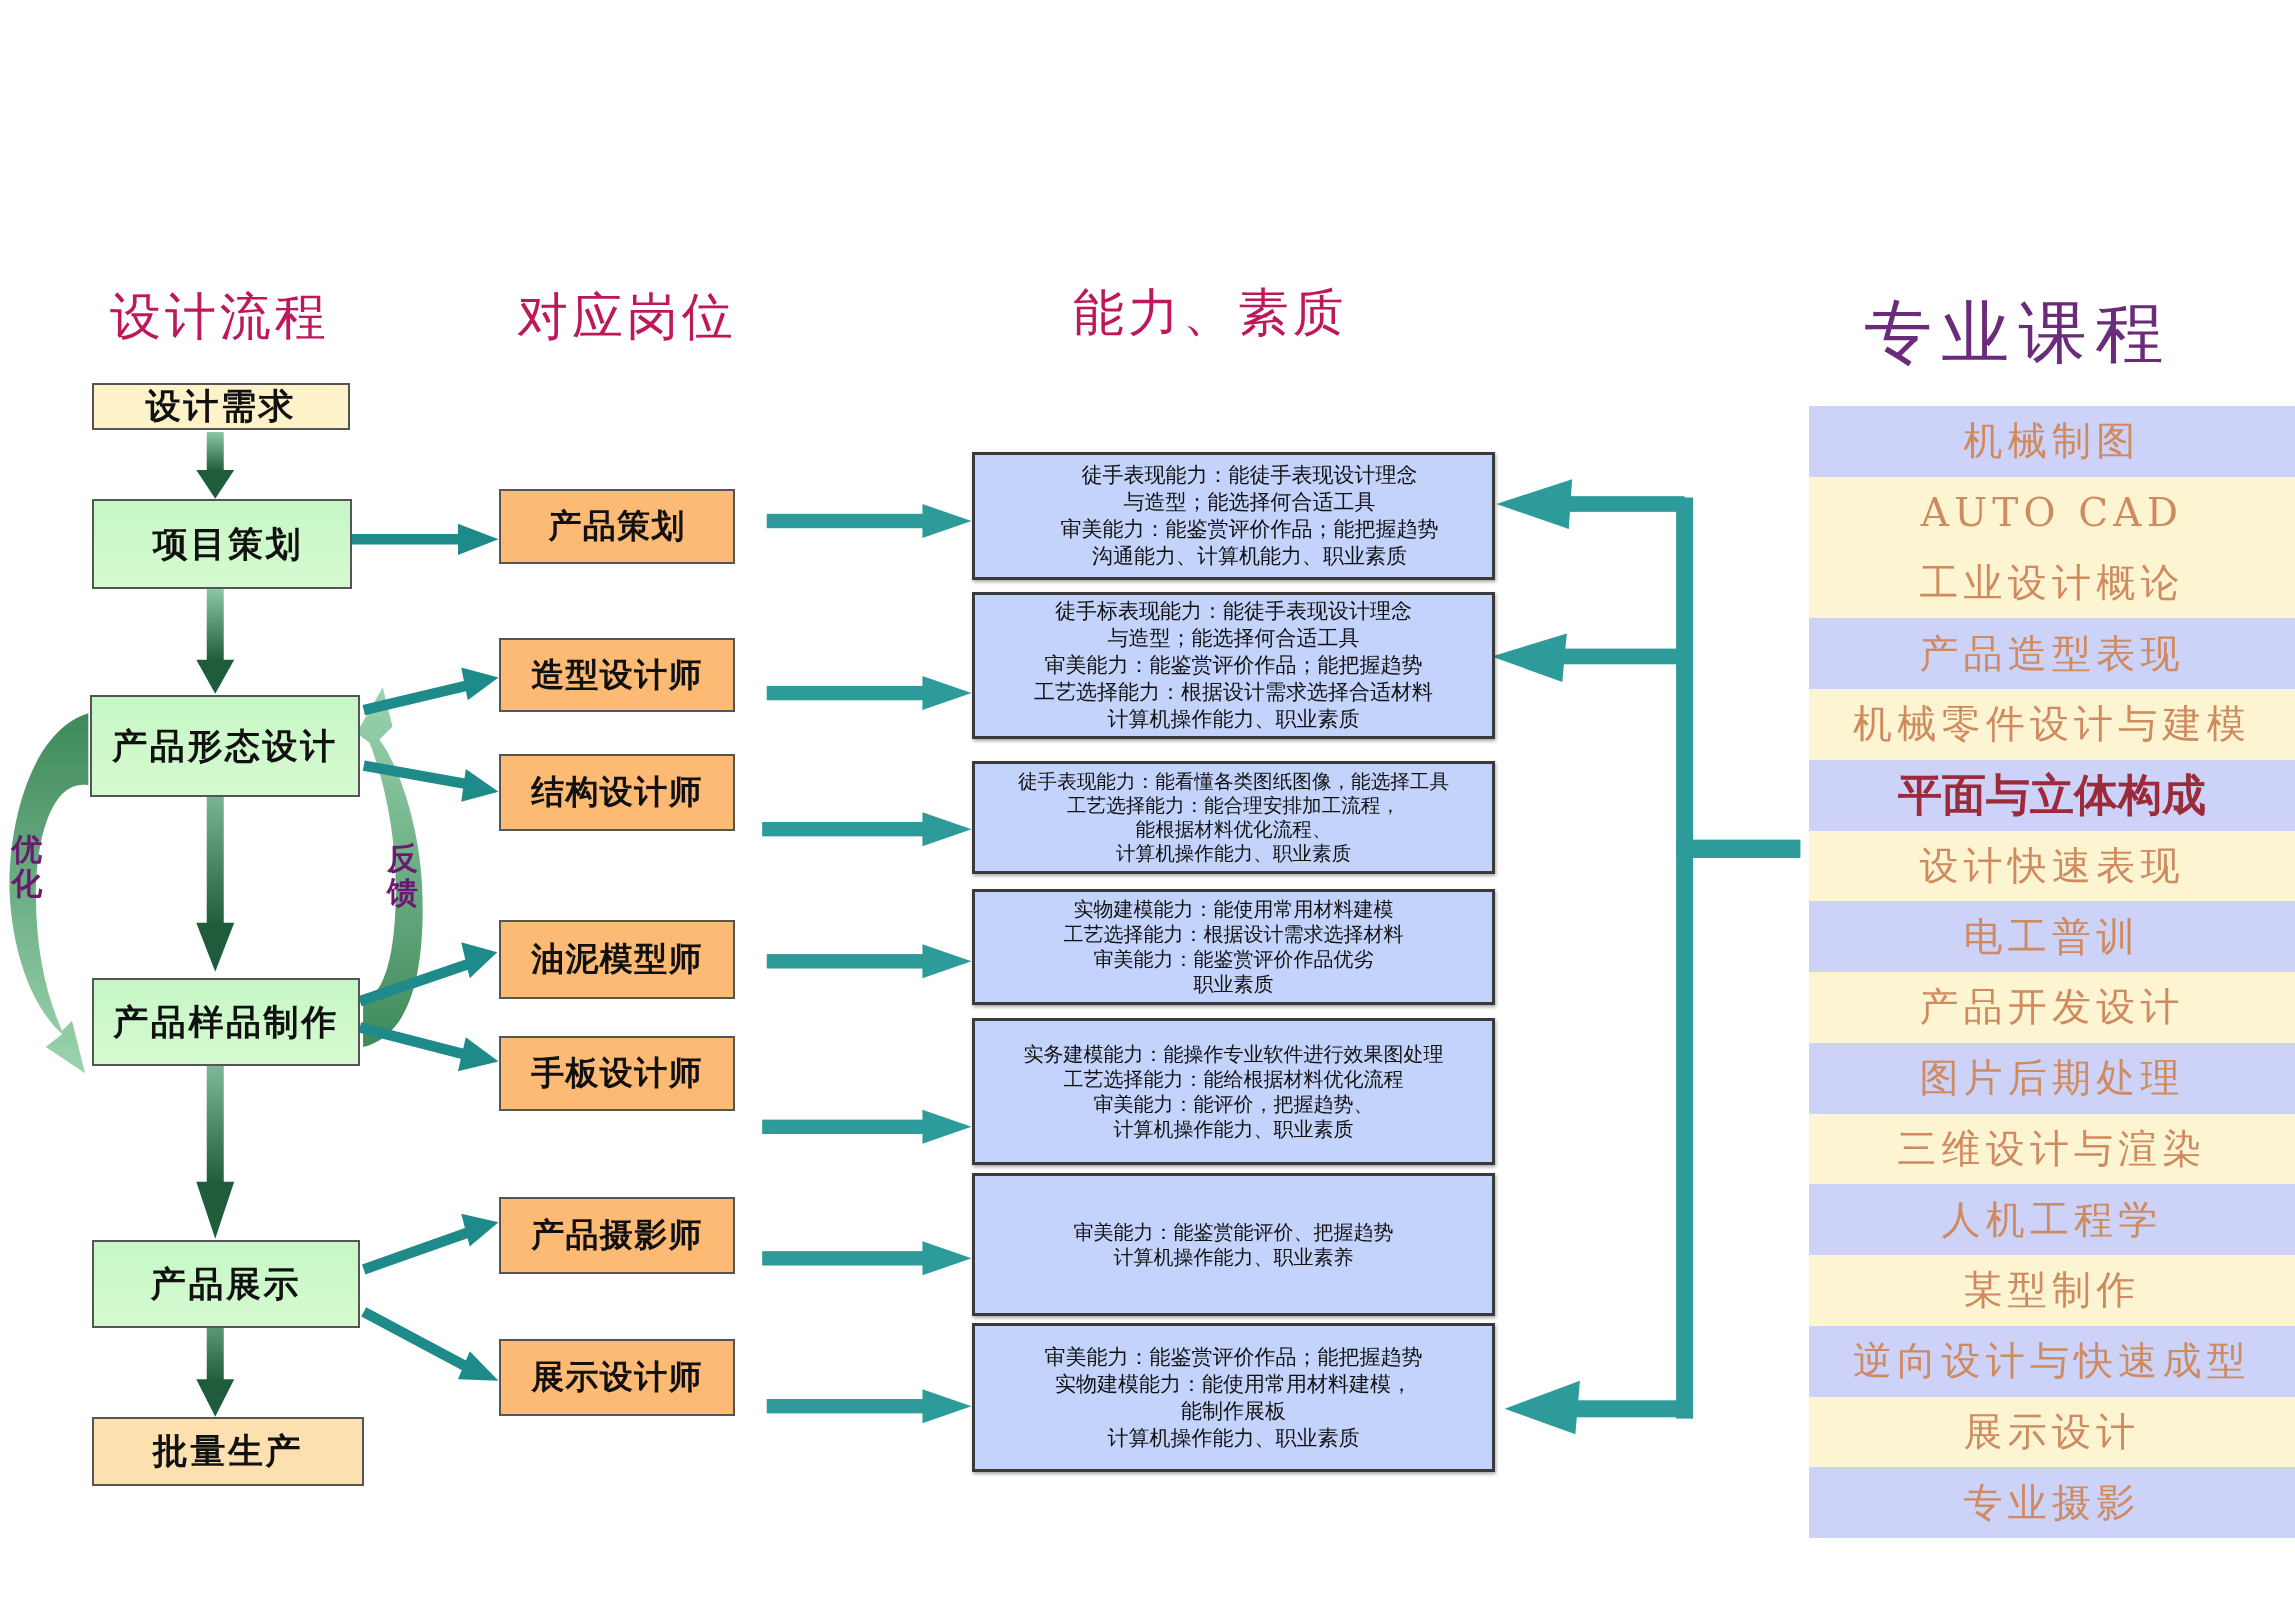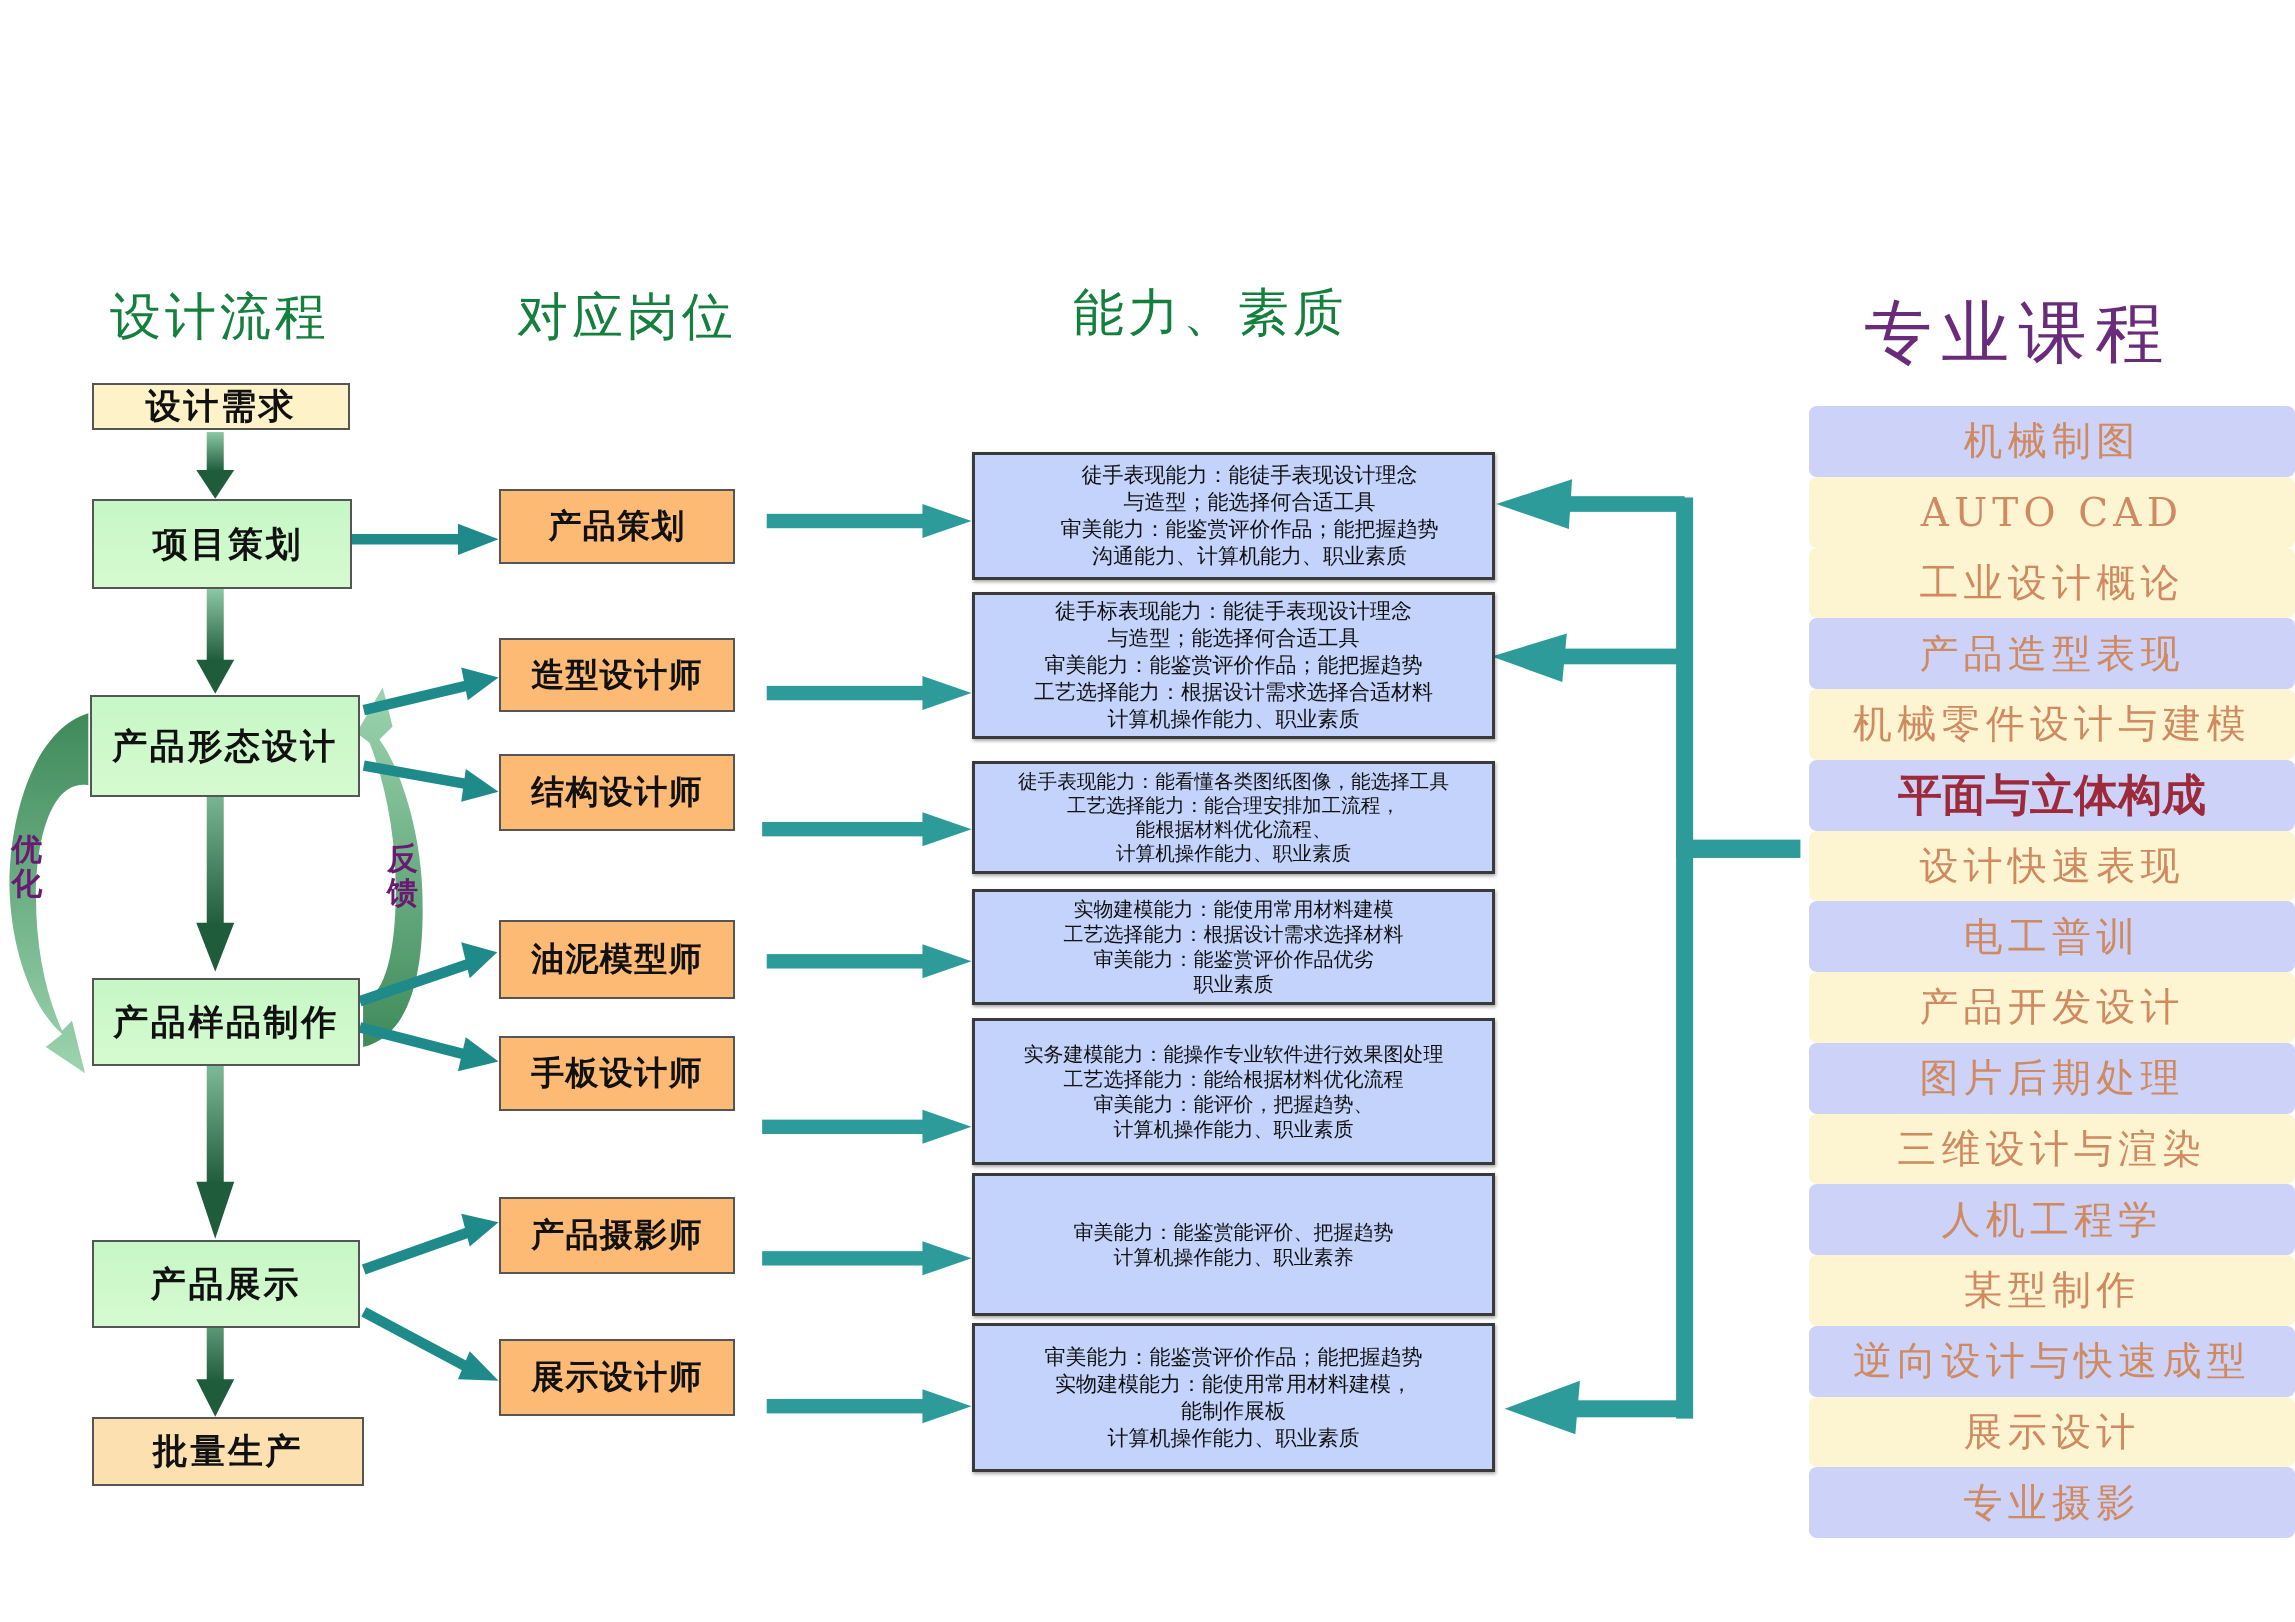--- a/index.html
+++ b/index.html
@@ -1,26 +1,26 @@
 <!DOCTYPE html>
 <html style="font-size:10.5px"><head>
 <meta charset="utf-8">
 <style>
   html,body{margin:0;padding:0;background:#ffffff;}
   body{width:2295px;height:1623px;position:relative;overflow:hidden;font-family:"DejaVu Sans",sans-serif;}
-  .col-header{position:absolute;color:#15803d;font-family:"DejaVu Serif",serif;font-size:51px;letter-spacing:3.9px;white-space:nowrap;}
+  .col-header{position:absolute;color:#be185d;font-family:"DejaVu Serif",serif;font-size:51px;letter-spacing:3.9px;white-space:nowrap;}
   .course-header{position:absolute;color:#6a2c7a;font-family:"DejaVu Serif",serif;font-size:68px;letter-spacing:9.2px;white-space:nowrap;}
   .flow-box{position:absolute;border:2.6px solid #555;box-sizing:border-box;display:flex;align-items:center;justify-content:center;font-weight:bold;font-size:35px;color:#111;letter-spacing:2.6px;font-family:"DejaVu Sans",sans-serif;}
   .flow-green{background:linear-gradient(#c6f7c6,#d6fad0);}
   .flow-yellow{background:#fdf2c8;}
   .flow-orange{background:#fde0b0;}
   .pos-box{position:absolute;left:499px;width:236px;background:#fdba74;border:2.6px solid #555;box-sizing:border-box;display:flex;align-items:center;justify-content:center;font-weight:bold;font-size:33px;color:#111;letter-spacing:1.3px;}
   .ab-box{position:absolute;left:972px;width:523px;background:#c3d3fb;border:3.3px solid #3a3a3a;box-sizing:border-box;box-shadow:1.3px 2px 3.3px rgba(0,0,0,0.35);display:flex;flex-direction:column;align-items:center;justify-content:center;font-family:"DejaVu Serif",serif;font-size:21px;line-height:27px;color:#111;text-align:center;white-space:nowrap;overflow:visible;}
   .courses{position:absolute;left:1809px;top:406px;width:486px;height:1132px;display:flex;flex-direction:column;}
-  .course-row{flex:1;display:flex;align-items:center;justify-content:center;font-family:"DejaVu Serif",serif;font-size:39px;color:#d08a60;letter-spacing:5.2px;white-space:nowrap;border-radius:8px;}
+  .course-row{flex:1;display:flex;align-items:center;justify-content:center;font-family:"DejaVu Serif",serif;font-size:39px;color:#d08a60;letter-spacing:5.2px;white-space:nowrap;}
   .course-row.blue{background:#ccd2f8;}
   .course-row.cream{background:#fdf4d2;}
   .course-row.hl{color:#9c2a3a;font-weight:bold;font-family:"DejaVu Sans",sans-serif;font-size:44px;letter-spacing:0;}
   .side-label{position:absolute;color:#6a1a70;font-weight:bold;font-size:31px;line-height:34px;width:35px;text-align:center;}
   svg.overlay{position:absolute;left:0;top:0;}
 </style>
 </head>
 <body>
 
 <div class="col-header" style="left:110px;top:283px;">设计流程</div>

